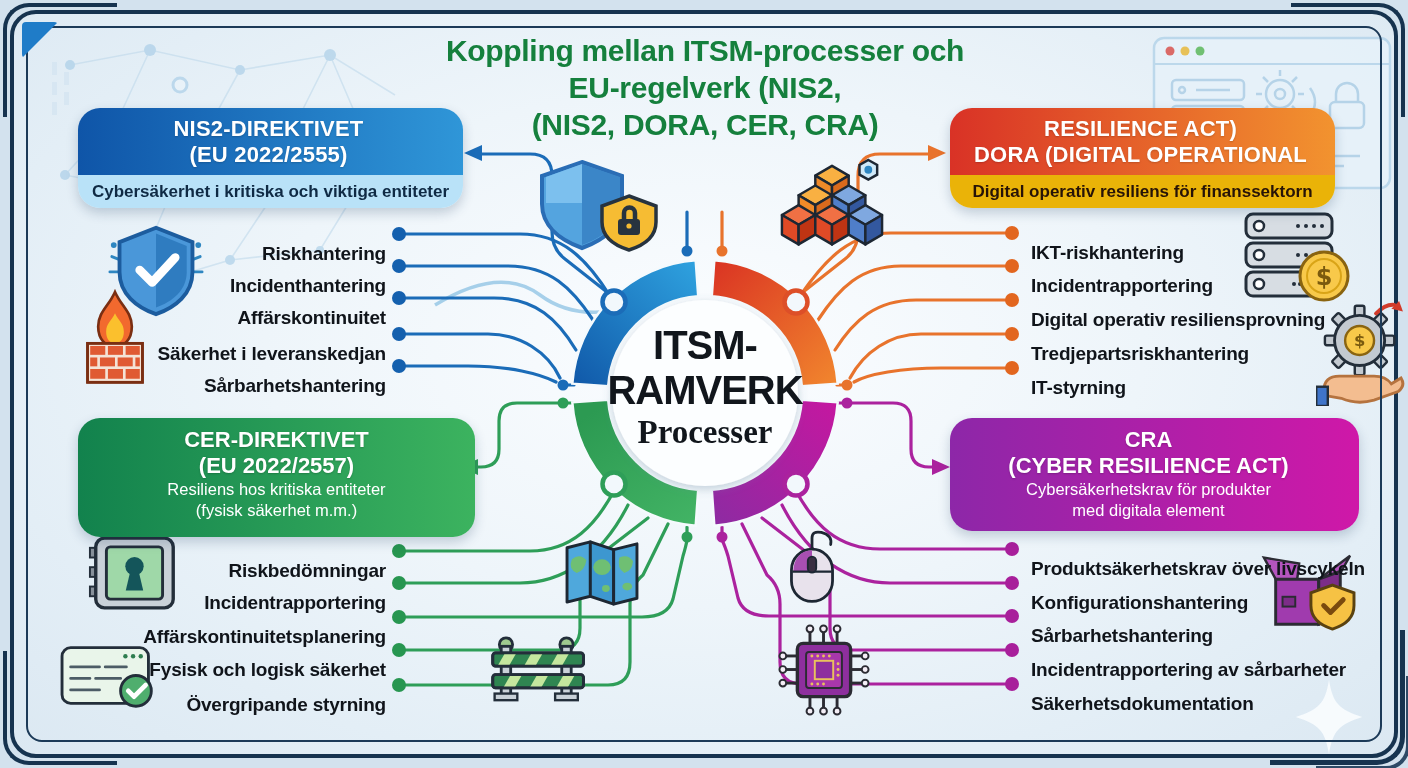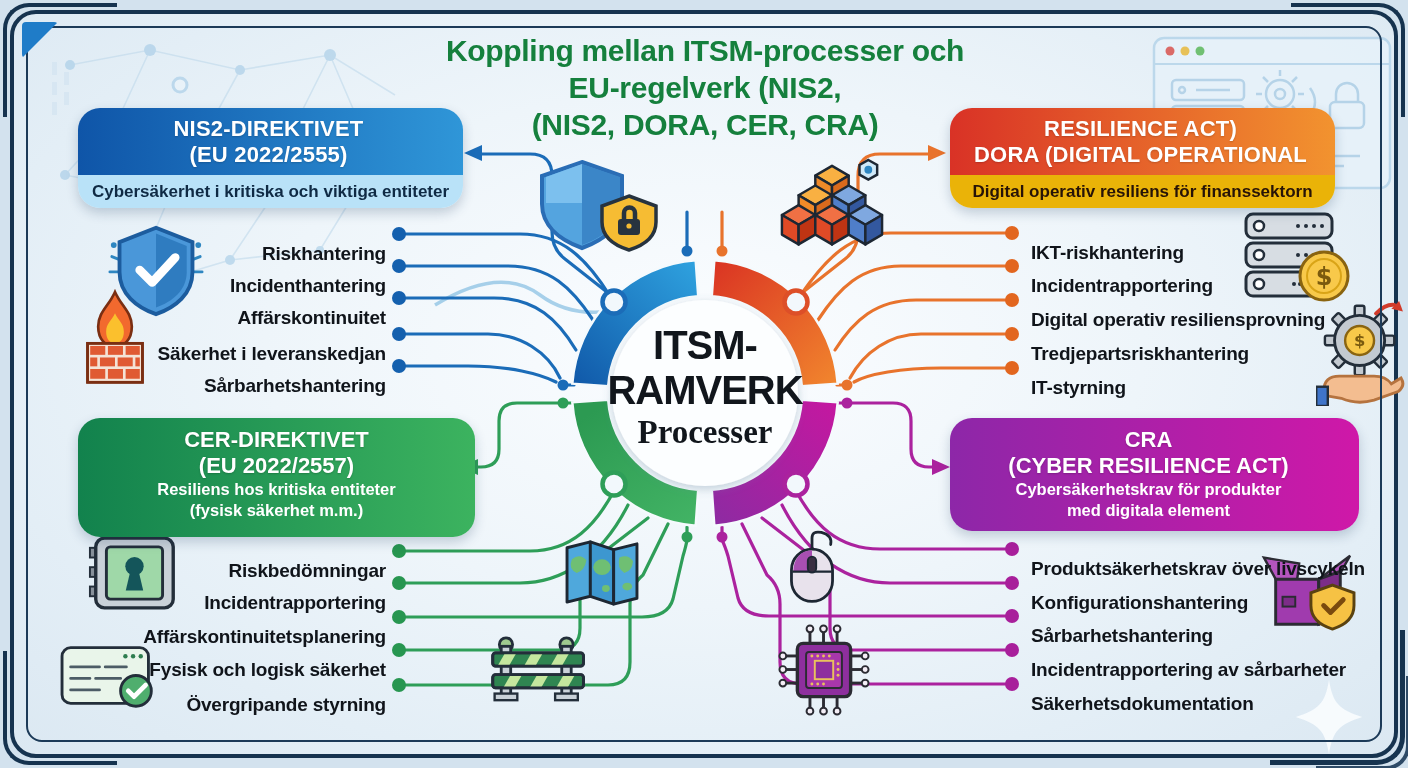--- a/index.html
+++ b/index.html
@@ -26,21 +26,21 @@
   .box .strip { font-weight:700; font-size:17px; line-height:33px; }
   #box-nis2 { left:78px; top:108px; }
   #box-nis2 .hdr { background:linear-gradient(90deg,#0f55a8,#2f96d8); }
   #box-nis2 .strip { background:#b9e2f8; color:#0f2a44; }
   #box-dora { left:950px; top:108px; }
   #box-dora .hdr { background:linear-gradient(90deg,#d93226,#f2932f); }
   #box-dora .strip { background:#eab308; color:#271307; }
   #box-cer  { left:78px; top:418px; padding:9px 6px 16px 6px; background:linear-gradient(90deg,#12824d,#3cb35f); }
   #box-cra  { left:950px; top:418px; padding:9px 18px 10px 6px; background:linear-gradient(90deg,#8d27a8,#cf18a8); }
   .box .t { color:#fff; font-weight:800; font-size:22px; line-height:26px; text-shadow:0 1px 2px rgba(0,0,0,.2); }
-  .box .s { color:#fff; font-weight:700; font-size:16.5px; line-height:21px; }
+  .box .s { color:#fff; font-weight:400; font-size:16.5px; line-height:21px; }
   .item { position:absolute; height:28px; line-height:28px; font-size:19px; font-weight:700;
           color:#10141a; letter-spacing:-0.2px; white-space:nowrap;margin-top:20px; }
   .item.r { right:1022px; text-align:right; }
   .item.l { left:1031px; }
   #center-label { position:absolute; left:595px; top:323px; width:220px; text-align:center; color:#11161c; }
   #center-label .big { font-size:40px; line-height:45px; font-weight:800; letter-spacing:-1px; }
   #center-label .sub { font-size:33px; line-height:38px; font-weight:700;font-family:Liberation Serif, serif; }
 </style>
 </head>
 <body>

